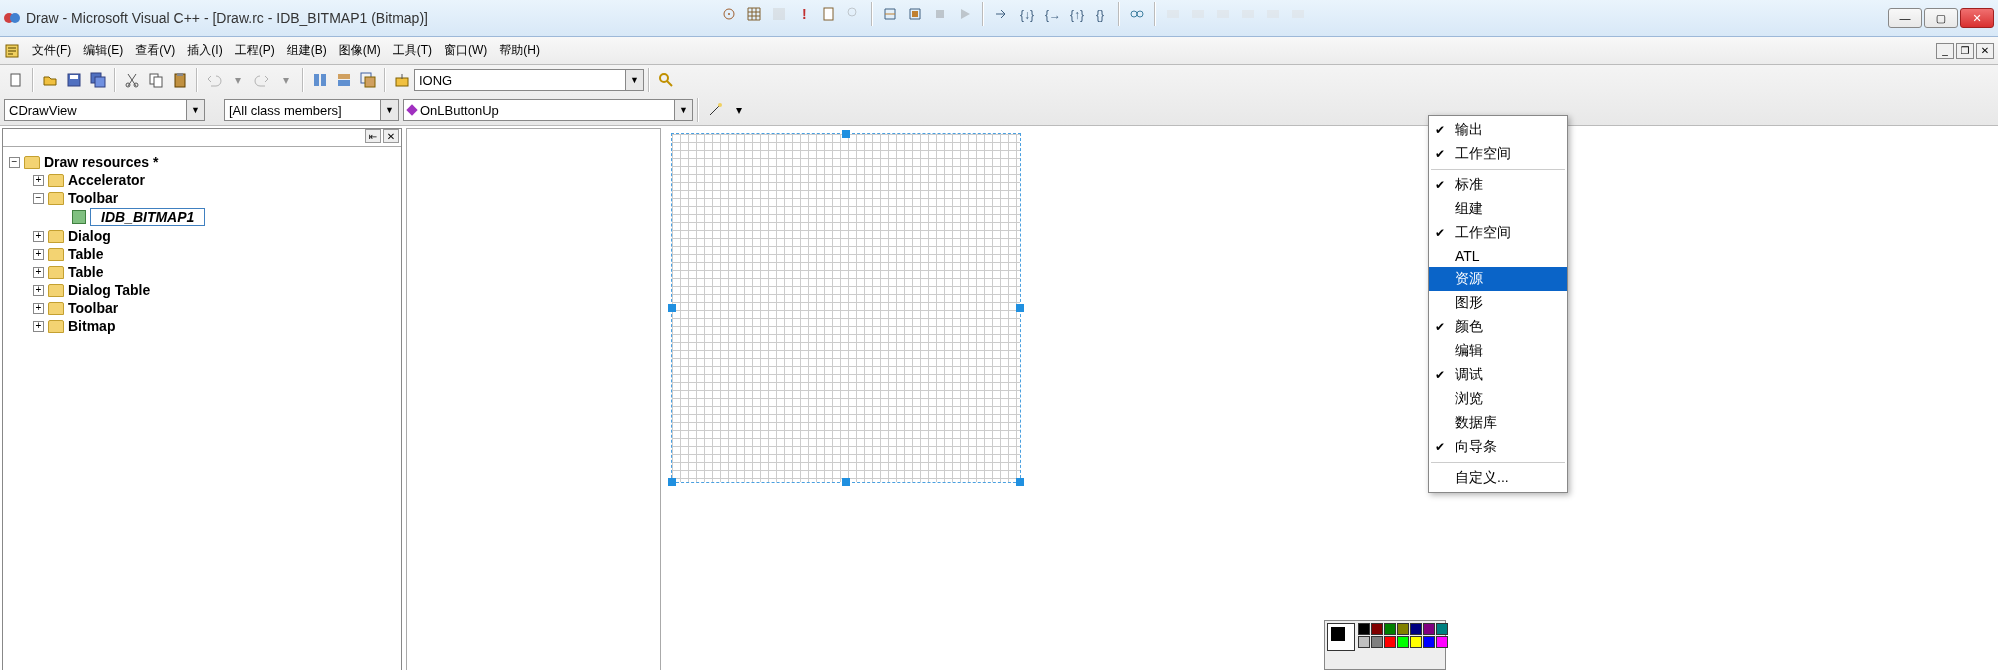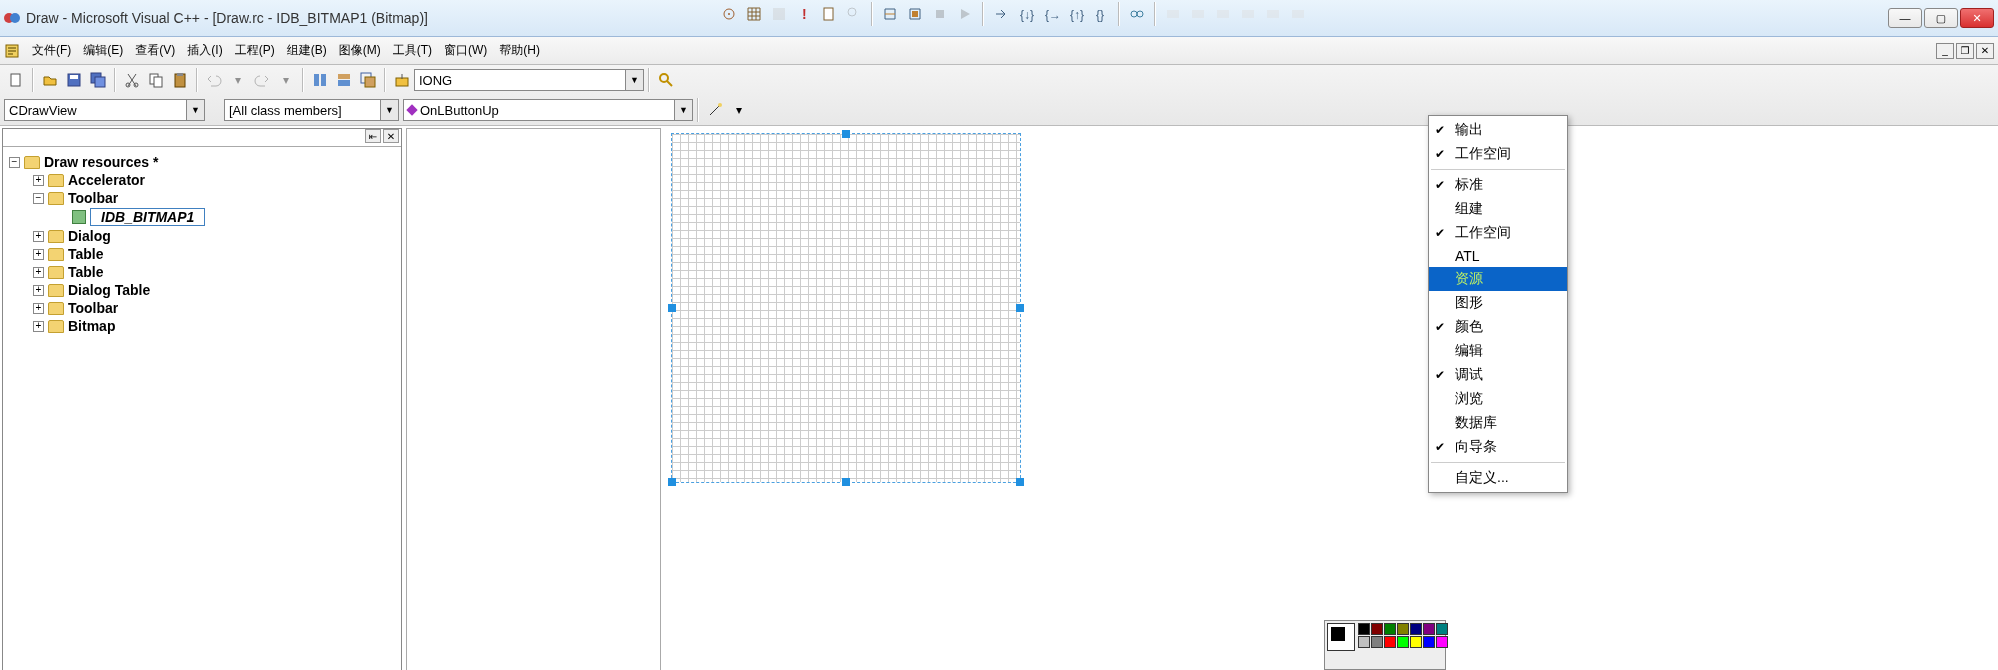--- a/index.html
+++ b/index.html
@@ -66,21 +66,21 @@
 
 .palette-panel { position:absolute; right:552px; bottom:0; width:122px; height:50px; border:1px solid #888; background:#eee; padding:2px;}
 .palette-current { width:28px; height:28px; border:1px solid #333; float:left; margin-right:3px; position:relative; background:#fff;}
 .palette-current::before { content:''; position:absolute; top:3px; left:3px; width:14px; height:14px; background:#000;}
 .palette-grid { display:grid; grid-template-columns: repeat(7, 12px); grid-auto-rows:12px; gap:1px;}
 .pal-cell { border:1px solid #333;}
 
 
 .context-menu { position:absolute; top:115px; right:430px; width:140px; background:#fff; border:1px solid #888; box-shadow:2px 2px 6px rgba(0,0,0,0.3); z-index:1000; padding:2px 0;}
 .cm-item { display:flex; align-items:center; padding:3px 10px 3px 26px; font-size:14px; position:relative; cursor:pointer;}
-.cm-item.highlighted { background:#0a64c8; color:#bef264;font-family:Liberation Serif, serif;}
+.cm-item.highlighted { background:#0a64c8; color:#ffffff;font-family:Liberation Serif, serif;}
 .cm-check { position:absolute; left:6px; font-size:12px;}
 .cm-sep { height:1px; background:#ccc; margin:3px 2px;}
 
 .diamond { width:8px; height:8px; background:#a030c0; transform:rotate(45deg); display:inline-block; margin-right:4px;}
 </style>
 </head>
 <body>
 
 <div class="titlebar">
   <span class="app-icon">

